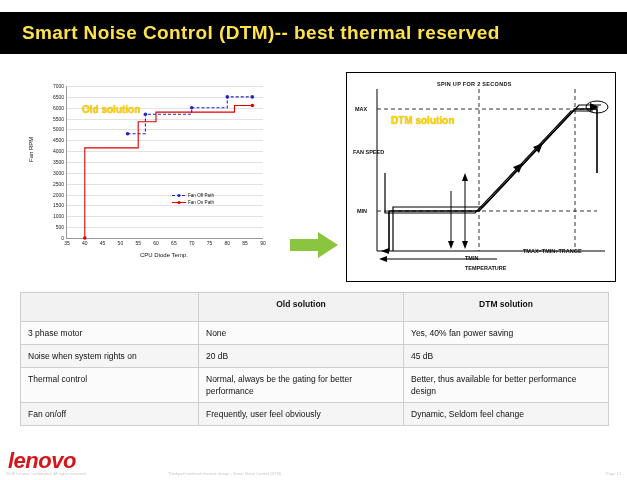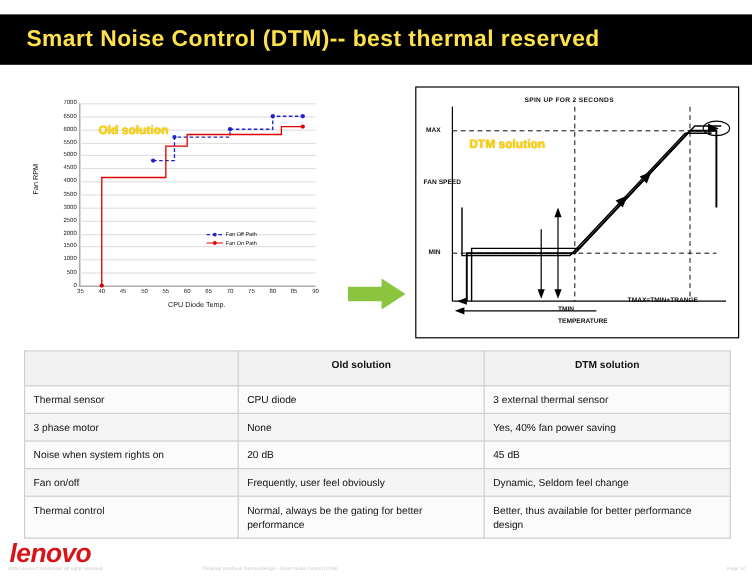--- a/index.html
+++ b/index.html
@@ -282,43 +282,38 @@
     </colgroup>
   <thead>
     <tr>
       <th class="blank"></th>
       <th>Old solution</th>
       <th>DTM solution</th>
     </tr>
   </thead>
   <tbody>
     <tr>
-      <td>Thermal sensor</td>
-      <td>CPU diode</td>
-      <td>3 external thermal sensor</td>
-    </tr>
-    <tr>
       <td>3 phase motor</td>
       <td>None</td>
       <td>Yes, 40% fan power saving</td>
     </tr>
     <tr>
       <td>Noise when system rights on</td>
       <td>20 dB</td>
       <td>45 dB</td>
     </tr>
     <tr>
+      <td>Thermal control</td>
+      <td>Normal, always be the gating for better performance</td>
+      <td>Better, thus available for better performance design</td>
+    </tr>
+    <tr>
       <td>Fan on/off</td>
       <td>Frequently, user feel obviously</td>
       <td>Dynamic, Seldom feel change</td>
-    </tr>
-    <tr>
-      <td>Thermal control</td>
-      <td>Normal, always be the gating for better performance</td>
-      <td>Better, thus available for better performance design</td>
     </tr>
   </tbody>
 </table>
 
 <div class="logo">lenovo</div>
 <div class="footer-left">2008 Lenovo Confidential. All rights reserved.</div>
 <div class="footer-center">Thinkpad notebook thermal design - Smart Noise Control (DTM)</div>
 <div class="footer-right">Page 12</div>
 
 </body></html>

